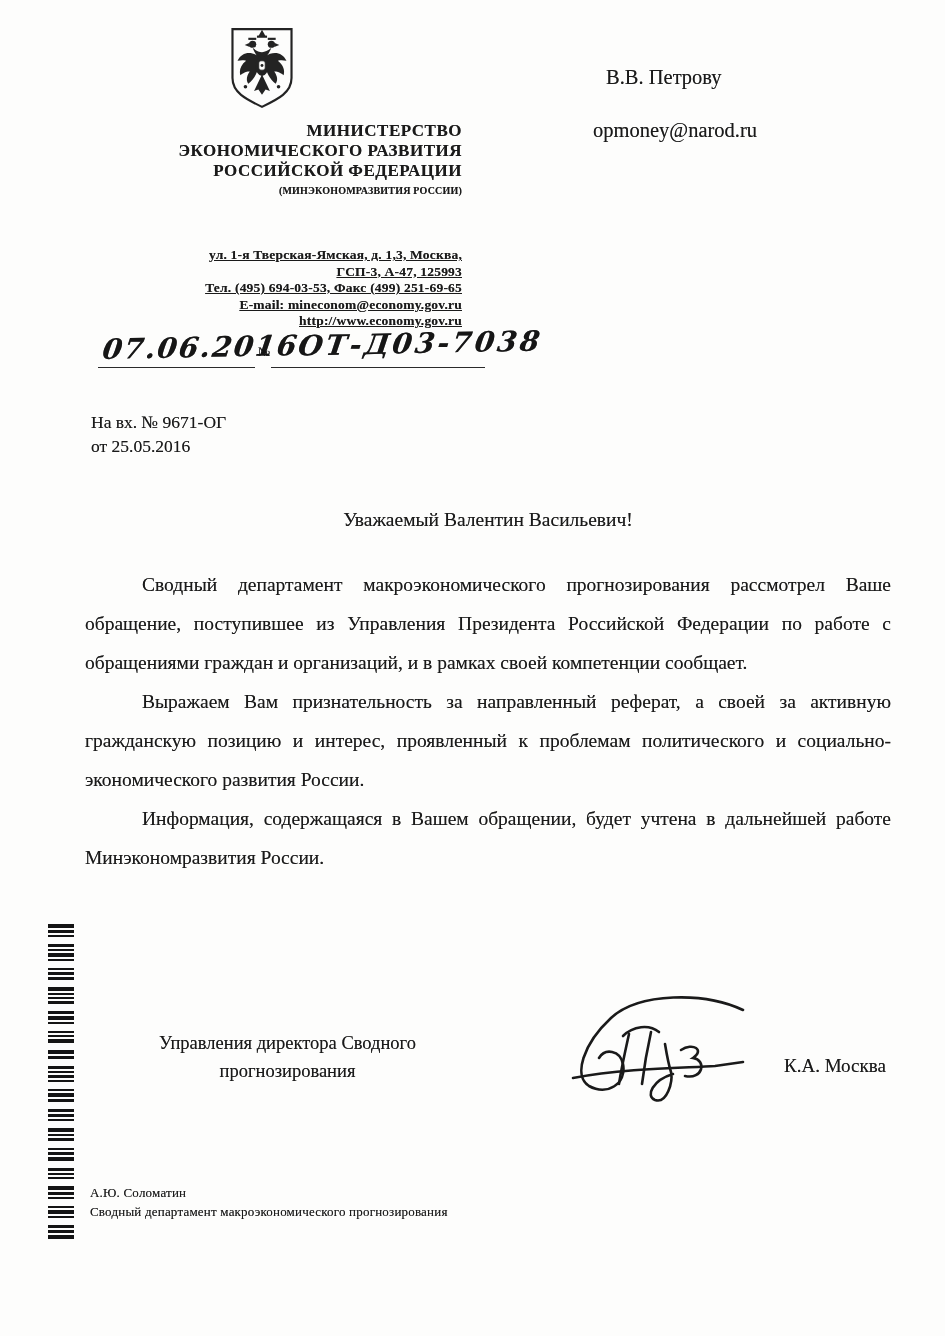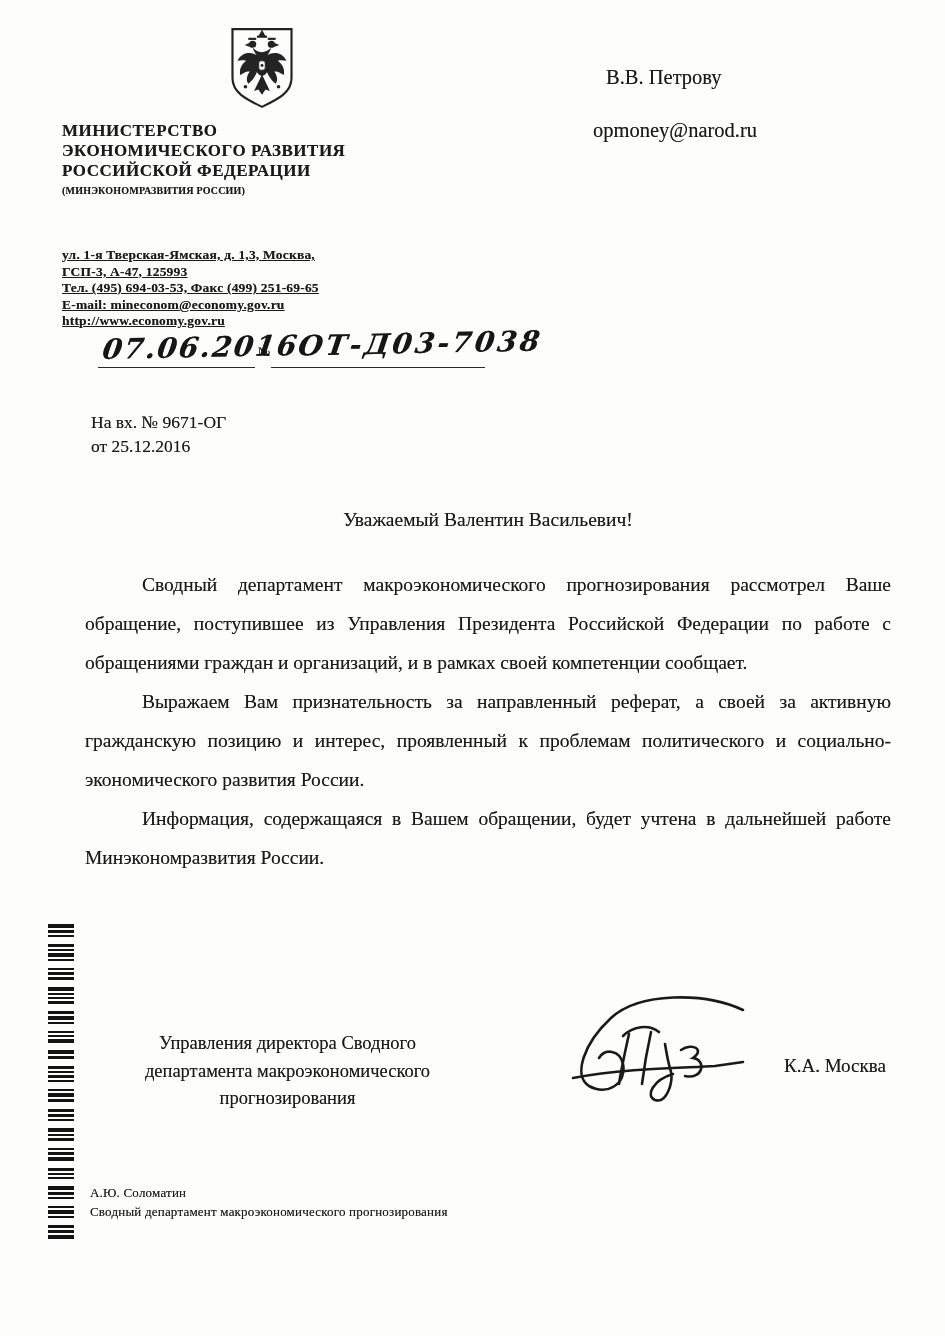--- a/index.html
+++ b/index.html
@@ -7,21 +7,21 @@
     position:relative;
     width:945px;height:1336px;
     margin:0 auto;
     background:#fdfdfc;
     font-family:"Liberation Serif","DejaVu Serif",serif;
     color:#1a1a1a;
     overflow:hidden;
     text-shadow:0 0 .4px rgba(0,0,0,.5);
   }
   
-  .letterhead{position:absolute;left:62px;top:26px;width:400px;text-align:left;}
+  .letterhead{position:absolute;left:62px;top:26px;width:400px;text-align:right;}
   .emblem{display:block;margin:0 auto;width:72px;height:84px;}
   .ministry{margin-top:11px;font-weight:bold;font-size:17px;line-height:20px;letter-spacing:.5px;}
   .ministry .m-sub{font-size:10px;letter-spacing:.2px;}
   .address{margin-top:46px;font-weight:bold;font-size:13.5px;line-height:16.5px;letter-spacing:.2px;text-decoration:underline;}
   
   .recipient-name{position:absolute;left:606px;top:66px;font-size:20.5px;}
   .recipient-email{position:absolute;left:593px;top:119px;font-size:20.5px;}
   
   .hw{
     position:absolute;
@@ -102,33 +102,32 @@
 
   <div class="hw hw-date">07.06.2016</div>
   <div class="number-sign">№</div>
   <div class="hw hw-number">ОТ-Д03-7038</div>
   <div class="formline fl-date"></div>
   <div class="formline fl-number"></div>
 
 
   <div class="incoming">
     <div>На вх. № 9671-ОГ</div>
-    <div>от 25.12.2016</div>
+    <div>от 25.05.2016</div>
   </div>
 
   <div class="body">
     <div class="salutation">Уважаемый Валентин Васильевич!</div>
     <p>Сводный департамент макроэкономического прогнозирования рассмотрел Ваше обращение, поступившее из Управления Президента Российской Федерации по работе с обращениями граждан и организаций, и в рамках своей компетенции сообщает.</p>
     <p>Выражаем Вам признательность за направленный реферат, а своей за активную гражданскую позицию и интерес, проявленный к проблемам политического и социально-экономического развития России.</p>
     <p>Информация, содержащаяся в Вашем обращении, будет учтена в дальнейшей работе Минэкономразвития России.</p>
   </div>
 
   <div class="sig-title">
     <div>Управления директора Сводного</div>
-    <div>департамента макроэкономического</div>
     <div>прогнозирования</div>
   </div>
 
   <svg class="sig-scribble" viewBox="0 0 185 135" aria-hidden="true">
     <g fill="none" stroke="#1a1a1a" stroke-width="2.6" stroke-linecap="round">
       <path d="M178 22 C140 4 74 4 46 30 C18 56 8 88 24 98 C42 108 62 96 58 76 C55 62 40 60 34 70"></path>
       <path d="M64 46 C60 64 56 82 54 96"></path>
       <path d="M86 44 C82 62 79 80 77 96"></path>
       <path d="M58 48 C68 38 84 36 94 44"></path>
       <path d="M100 56 C102 68 104 78 106 84 C108 94 102 116 90 112 C80 108 88 92 108 86"></path>

